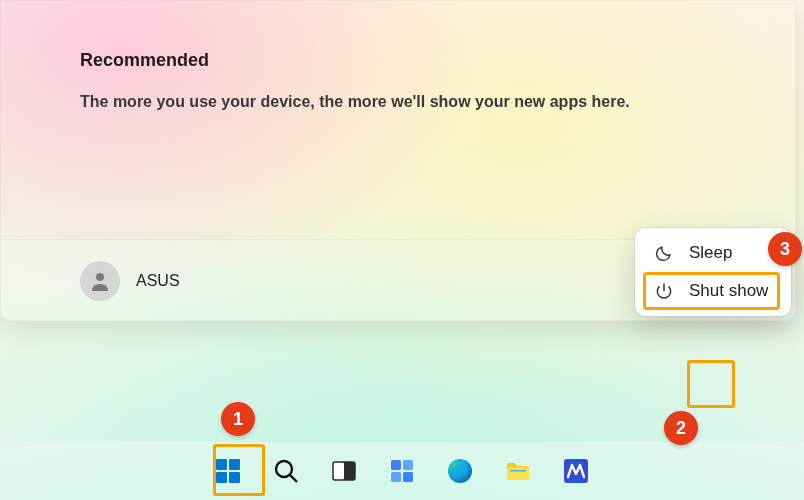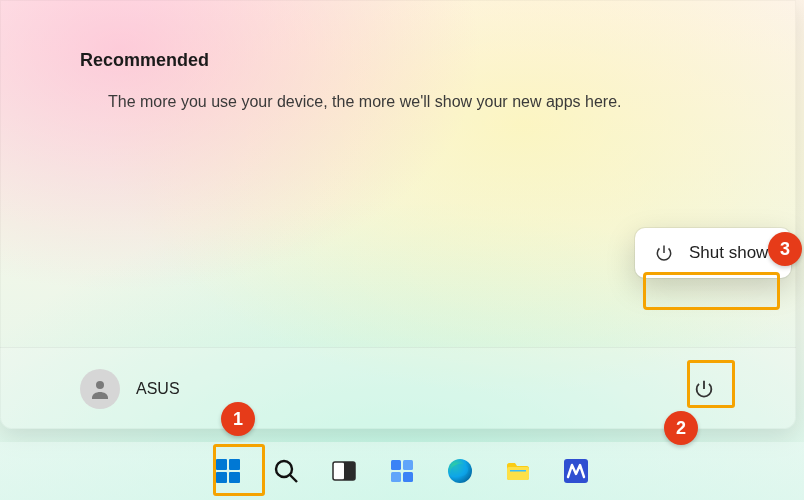--- a/index.html
+++ b/index.html
@@ -11,21 +11,21 @@
       radial-gradient(ellipse 800px 500px at 50% 100%, rgba(170,245,220,0.65), transparent 60%),
       linear-gradient(180deg, #fdf3f0 0%, #f3f7e8 45%, #dff5ec 100%);
     position: relative;
   }
 
   
   .start-panel {
     position: absolute;
     left: 0; top: 0;
     width: 796px;
-    height: 429px;
+    height: 321px;
     border-radius: 0 0 12px 12px;
     background: transparent;
     box-shadow: 0 8px 24px rgba(0,0,0,0.10);
   }
   .start-panel::after{
     content:"";
     position:absolute; inset:0;
     border-radius:0 0 12px 12px;
     pointer-events:none;
     box-shadow: inset 0 0 0 1px rgba(0,0,0,0.03);
@@ -36,22 +36,21 @@
     right: 60px;
   }
   .recommended h2 {
     font-size: 18px; font-weight: 600;
     color: #1b1b1b;
     margin-bottom: 22px;
   }
   .recommended p {
     font-size: 16px;
     color: #3a3a3a;
-    font-weight: 400;
-    margin-left: 28px;
+    font-weight: 700;
   }
 
   .user-bar {
     position: absolute;
     left: 0; right: 0; bottom: 0;
     height: 82px;
     background: rgba(255,255,255,0.20);
     border-top: 1px solid rgba(0,0,0,0.05);
     border-radius: 0 0 12px 12px;
     display: flex; align-items: center;
@@ -167,20 +166,28 @@
           <path d="M6.5 6.5a8 8 0 1 0 11 0"></path>
         </svg>
     </div>
   </div>
 </div>
 
 <div class="power-menu">
   <div class="power-item">
     <span class="mi">
       <svg viewBox="0 0 24 24">
+          <path d="M19 14.5A8 8 0 0 1 9.5 5 8 8 0 1 0 19 14.5z"></path>
+        </svg>
+    </span>
+    <span>Sleep</span>
+  </div>
+  <div class="power-item">
+    <span class="mi">
+      <svg viewBox="0 0 24 24">
           <path d="M12 3v9"></path>
           <path d="M6.5 6.5a8 8 0 1 0 11 0"></path>
         </svg>
     </span>
     <span>Shut show</span>
   </div>
 </div>
 
 <div class="taskbar">
   <div class="tb-btn">

